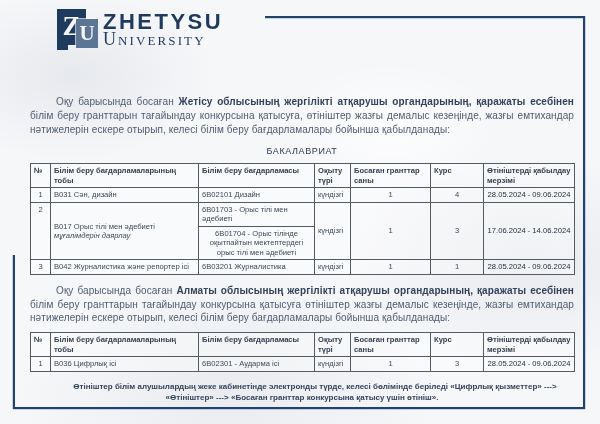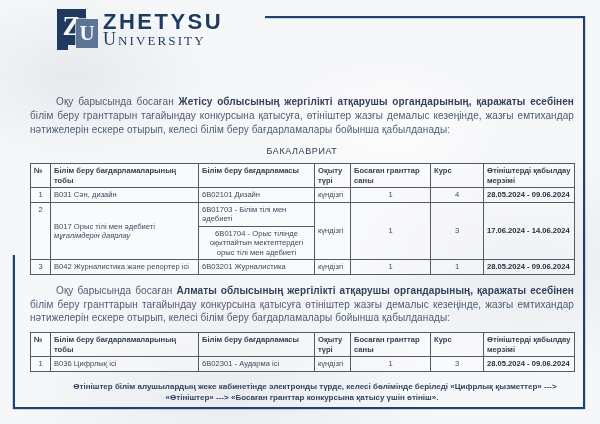--- a/index.html
+++ b/index.html
@@ -79,21 +79,21 @@
     font-size: 7.6px; line-height: 1.25; color: #3c4a5c;
     margin: 0 0 9px 0; background: rgba(255,255,255,0.35);
   }
   .grants-table th, .grants-table td {
     border: 1px solid #565b63; padding: 2px 3px; vertical-align: middle;
     overflow: hidden;
   }
   .grants-table th { text-align: left; font-weight: 700; vertical-align: top; color: #323f50; }
   .grants-table td.num { text-align: center; vertical-align: top; }
   .grants-table td.center { text-align: center; }
-  .grants-table td.period { font-weight: 700; color: #22303f; }
+  .grants-table td.period { font-weight: 400; color: #22303f; text-align: center; }
   .grants-table td.prog-split { padding: 0; }
   .prog-sub { padding: 2px 3px; }
   .prog-sub + .prog-sub { border-top: 1px solid #565b63; text-align: center; }
   .group-note { font-style: italic; }
 
   .c-num    { width: 20px; }
   .c-group  { width: 148px; }
   .c-prog   { width: 116px; }
   .c-study  { width: 36px; }
   .c-grants { width: 80px; }
@@ -162,21 +162,21 @@
           <td>6B02101 Дизайн</td>
           <td>күндізгі</td>
           <td class="center">1</td>
           <td class="center">4</td>
           <td class="period">28.05.2024 - 09.06.2024</td>
         </tr>
         <tr>
           <td class="num">2</td>
           <td><span>B017 Орыс тілі мен әдебиеті </span><span class="group-note">мұғалімдерін даярлау</span></td>
           <td class="prog-split">
-            <div class="prog-sub">6B01703 - Білім тілі мен әдебиеті</div>
+            <div class="prog-sub">6B01703 - Орыс тілі мен әдебиеті</div>
             <div class="prog-sub">6B01704 - Орыс тілінде оқытпайтын мектептердегі орыс тілі мен әдебиеті</div>
           </td>
           <td>күндізгі</td>
           <td class="center">1</td>
           <td class="center">3</td>
           <td class="period">17.06.2024 - 14.06.2024</td>
         </tr>
         <tr>
           <td class="num">3</td>
           <td>B042 Журналистика және репортер ісі</td>

